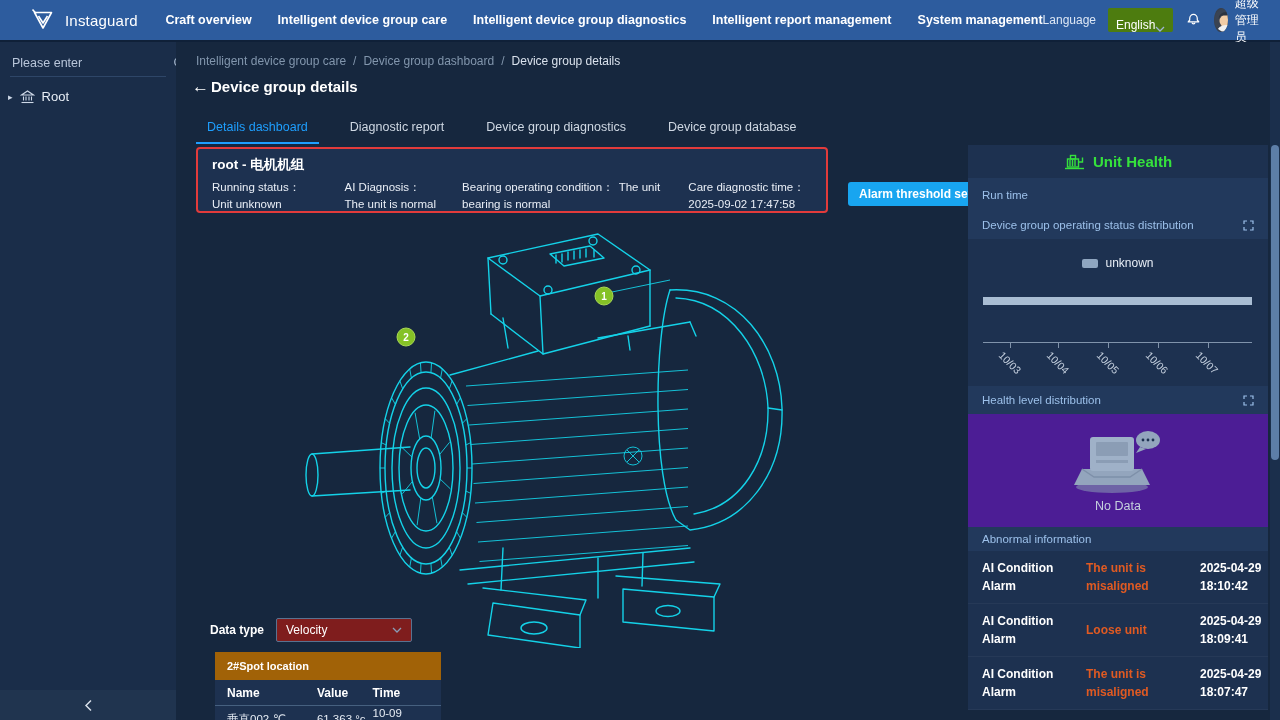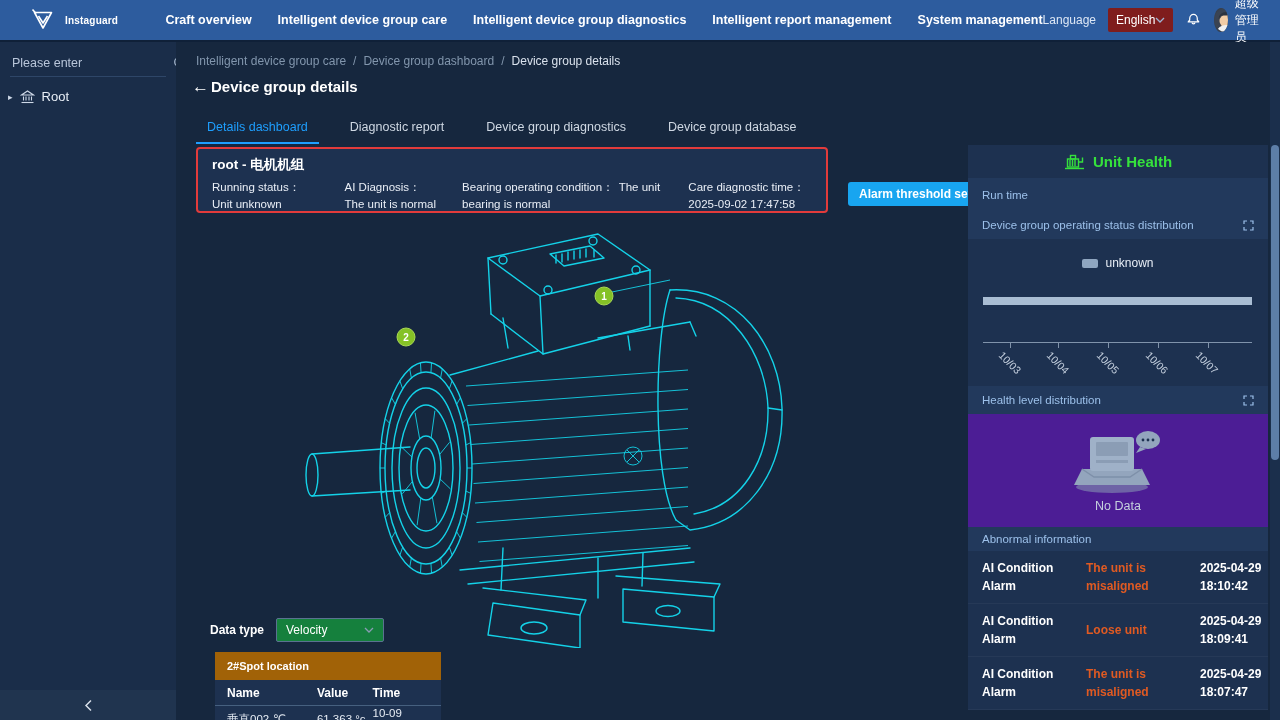--- a/index.html
+++ b/index.html
@@ -8,28 +8,28 @@
     font-family:"Liberation Sans","DejaVu Sans",sans-serif;
     background:#16273e; color:#fff; position:relative;
   }
   
   .topnav {
     position:absolute; left:0; top:0; width:1280px; height:42px;
     background:#2d5c9e; display:flex; align-items:center;
     border-bottom:2px solid #0f2038;
   }
   .brand { display:flex; align-items:center; gap:9px; padding-left:30px; width:182px; }
-  .brand-name { font-size:10px; font-weight:bold; letter-spacing:.2px; }
+  .brand-name { font-size:15px; font-weight:normal; letter-spacing:.2px; }
   .nav-items { display:flex; align-items:center; gap:26px; margin-left:24px; }
   .nav-item { font-size:12.5px; font-weight:bold; color:#fff; cursor:pointer; white-space:nowrap; }
   .nav-right { margin-left:auto; display:flex; align-items:center; gap:12px; padding-right:12px; }
   .lang-label { font-size:12px; color:#dde7f5; }
   .lang-select {
-    width:76px; height:24px; background:#7f1d1d; border-radius:2px;
-    display:flex; align-items:center; justify-content:space-between;
+    width:76px; height:24px; background:#4d7c0f; border-radius:2px;
+    display:flex; align-items:flex-end; justify-content:space-between;
     padding:0 8px; font-size:12px; cursor:pointer;
   }
   .user { display:flex; align-items:center; gap:7px; }
   .user-name { font-size:12px; }
   .avatar { width:24px; height:24px; border-radius:50%; overflow:hidden; background:#37404e; cursor:pointer; }
 
   
   .sidebar {
     position:absolute; left:0; top:42px; width:176px; height:678px;
     background:#1a2d49;
@@ -84,22 +84,22 @@
   .motor svg { width:100%; height:100%; }
   .wire { stroke:#14d2e8; stroke-width:1.4; fill:none; stroke-linejoin:round; stroke-linecap:round; }
   .wire-thin { stroke:#14d2e8; stroke-width:0.9; fill:none; }
   .marker-circle { fill:#85c226; stroke:#a9d855; stroke-width:1; cursor:pointer; }
   .marker-num { fill:#fff; font-size:10px; font-weight:bold; text-anchor:middle; }
 
   
   .datatype { position:absolute; left:34px; top:576px; display:flex; align-items:center; gap:12px; }
   .datatype-label { font-size:12px; font-weight:bold; }
   .dropdown {
-    width:108px; height:24px; border:1px solid #5a7290; border-radius:2px;
-    background:#15803d; display:flex; align-items:center; justify-content:space-between;
+    width:136px; height:24px; border:1px solid #5a7290; border-radius:2px;
+    background:#7f1d1d; display:flex; align-items:center; justify-content:space-between;
     padding:0 9px; font-size:12px; cursor:pointer;
   }
   .spot-table { position:absolute; left:39px; top:610px; width:226px; height:68px; overflow:hidden; background:#1d3150; }
   .spot-title { height:28px; background:#a16207; display:flex; align-items:center; padding:0 12px; font-size:11px; font-weight:bold; }
   .spot-head, .spot-row { display:grid; grid-template-columns:42% 26% 32%; padding:0 0 0 12px; align-items:center; }
   .spot-head { height:26px; font-size:12px; font-weight:bold; border-bottom:1px solid #46607f; }
   .spot-row { height:26px; font-size:11.5px; color:#e6ecf4; }
 
   
   .rpanel { position:absolute; left:792px; top:103px; width:300px; height:575px; overflow:hidden; }

